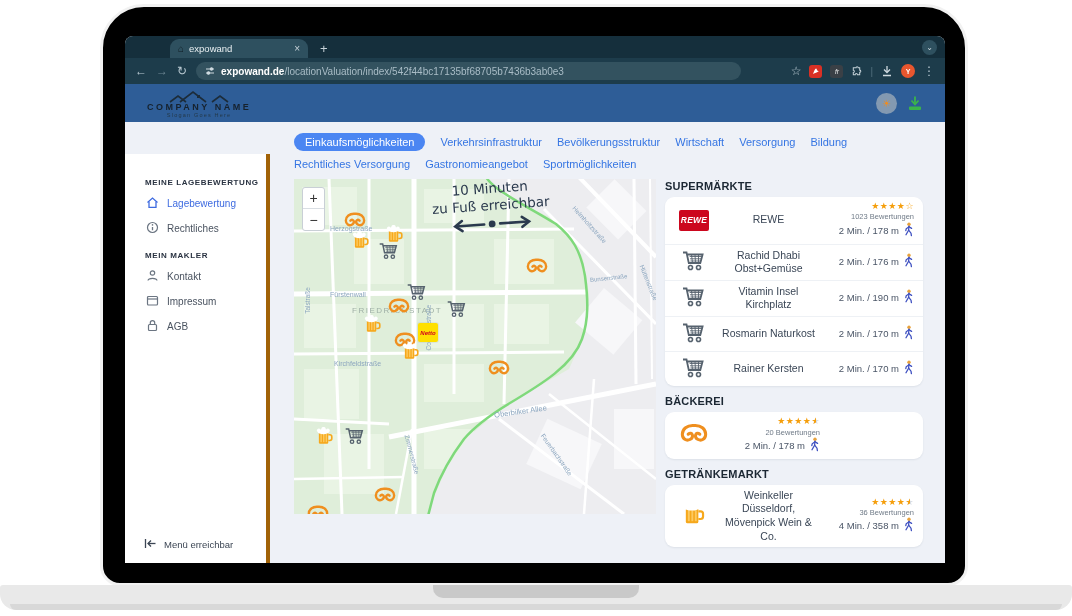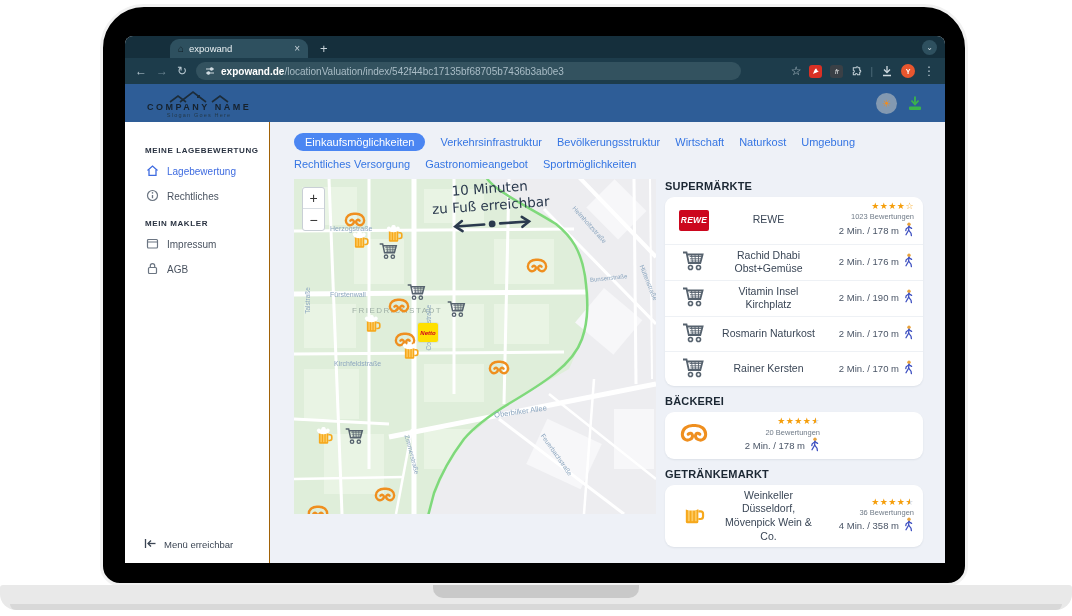--- a/index.html
+++ b/index.html
@@ -37,21 +37,21 @@
   
   .page { height:479px; display:flex; flex-direction:column; background:#eef1f7; }
   .app-header { height:38px; background:#2e5d97; display:flex; align-items:center; padding:0 22px; flex-shrink:0; }
   .logo { display:flex; flex-direction:column; align-items:center; }
   .logo-name { font-size:9px; letter-spacing:2.5px; color:#16222e; font-weight:bold; margin-top:-2px; }
   .logo-slogan { font-size:5.5px; letter-spacing:1.2px; color:#24394a; }
   .hdr-right { margin-left:auto; display:flex; align-items:center; gap:10px; }
   .hdr-avatar { width:21px; height:21px; border-radius:50%; background:rgba(160,173,186,.75); display:flex; align-items:center; justify-content:center; color:#f08c1e; font-size:10px; }
 
   .page-body { flex:1; display:flex; min-height:0; }
-  .sidebar { width:145px; background:#fff; border-right:1px solid #a16207; position:relative; padding-top:14px; flex-shrink:0; }
+  .sidebar { width:145px; background:#fff; border-right:4px solid #a16207; position:relative; padding-top:14px; flex-shrink:0;margin-top:32px; }
   .sb-heading { font-size:8px; font-weight:bold; letter-spacing:.6px; color:#2a3342; padding:10px 0 4px 20px; }
   .sb-item { display:flex; align-items:center; gap:8px; padding:5px 8px 5px 21px; font-size:10px; color:#4a5360; cursor:pointer; }
   .sb-item.active { color:#3e6be0; }
   .sb-item svg { flex-shrink:0; }
   .sb-min { position:absolute; left:19px; bottom:12px; display:flex; align-items:center; gap:7px; font-size:9.5px; color:#3c4654; }
 
   .main { flex:1; padding:11px 22px 0 24px; min-width:0; }
   .tabs-nav { display:flex; flex-wrap:wrap; gap:7px 15px; width:655px; align-items:center; }
   .tab-link { font-size:11px; color:#3575e3; cursor:pointer; }
   .tab-link.active { background:#4b86f2; color:#fff; padding:3px 11px; border-radius:13px; }
@@ -187,20 +187,27 @@
                 <span><svg width="13" height="13" viewBox="0 0 13 13">
                     <circle cx="6.5" cy="6.5" r="5" fill="none" stroke="#6b7582" stroke-width="1.2"></circle>
                     <line x1="6.5" y1="6" x2="6.5" y2="9.3" stroke="#6b7582" stroke-width="1.3"></line>
                     <circle cx="6.5" cy="3.9" r=".8" fill="#6b7582"></circle>
                   </svg></span>
                 <span>Rechtliches</span>
               </div>
               <div class="sb-heading">MEIN MAKLER</div>
               <div class="sb-item">
                 <span><svg width="13" height="13" viewBox="0 0 13 13">
+                    <circle cx="6.5" cy="4" r="2.2" fill="none" stroke="#6b7582" stroke-width="1.2"></circle>
+                    <path d="M2,11.5 C2.5,8.6 10.5,8.6 11,11.5" fill="none" stroke="#6b7582" stroke-width="1.2"></path>
+                  </svg></span>
+                <span>Kontakt</span>
+              </div>
+              <div class="sb-item">
+                <span><svg width="13" height="13" viewBox="0 0 13 13">
                     <rect x="1.5" y="2.5" width="10" height="8.5" rx="1" fill="none" stroke="#6b7582" stroke-width="1.2"></rect>
                     <line x1="1.5" y1="5" x2="11.5" y2="5" stroke="#6b7582" stroke-width="1.2"></line>
                   </svg></span>
                 <span>Impressum</span>
               </div>
               <div class="sb-item">
                 <span><svg width="13" height="13" viewBox="0 0 13 13">
                     <rect x="2.5" y="5.5" width="8" height="6" rx="1" fill="none" stroke="#6b7582" stroke-width="1.2"></rect>
                     <path d="M4.3,5.5 V3.8 a2.2,2.2 0 0 1 4.4,0 V5.5" fill="none" stroke="#6b7582" stroke-width="1.2"></path>
                   </svg></span>
@@ -217,22 +224,22 @@
                 <span>Menü erreichbar</span>
               </div>
             </aside>
 
           <main class="main">
             <nav class="tabs-nav" id="tabsNav">
                 <span class="tab-link active">Einkaufsmöglichkeiten</span>
                 <span class="tab-link">Verkehrsinfrastruktur</span>
                 <span class="tab-link">Bevölkerungsstruktur</span>
                 <span class="tab-link">Wirtschaft</span>
-                <span class="tab-link">Naturkost</span>
-                <span class="tab-link">Umgebung</span>
+                <span class="tab-link">Versorgung</span>
+                <span class="tab-link">Bildung</span>
                 <span class="tab-link">Rechtliches Versorgung</span>
                 <span class="tab-link">Gastronomieangebot</span>
                 <span class="tab-link">Sportmöglichkeiten</span>
               </nav>
 
             <div class="content-row">
 
               <div class="map" id="map">
                 <svg class="bgsvg" width="362" height="335" viewBox="0 0 362 335">
                   <rect width="362" height="335" fill="#dfeeda"></rect>

